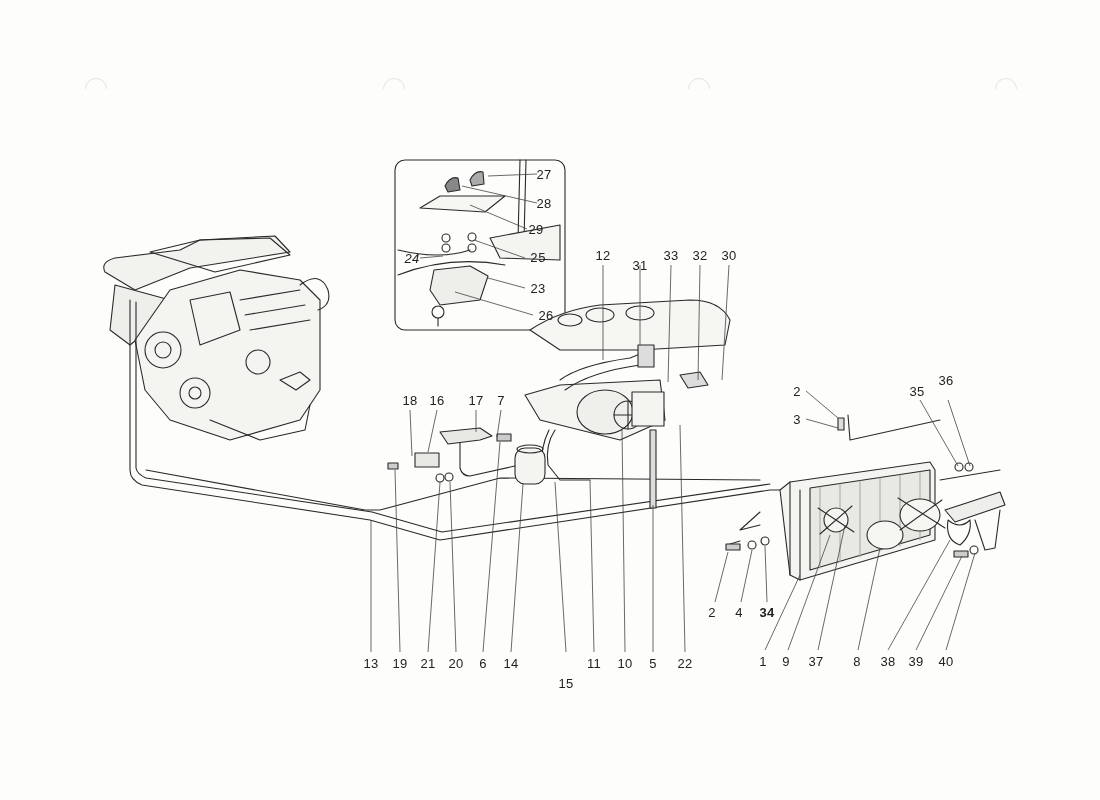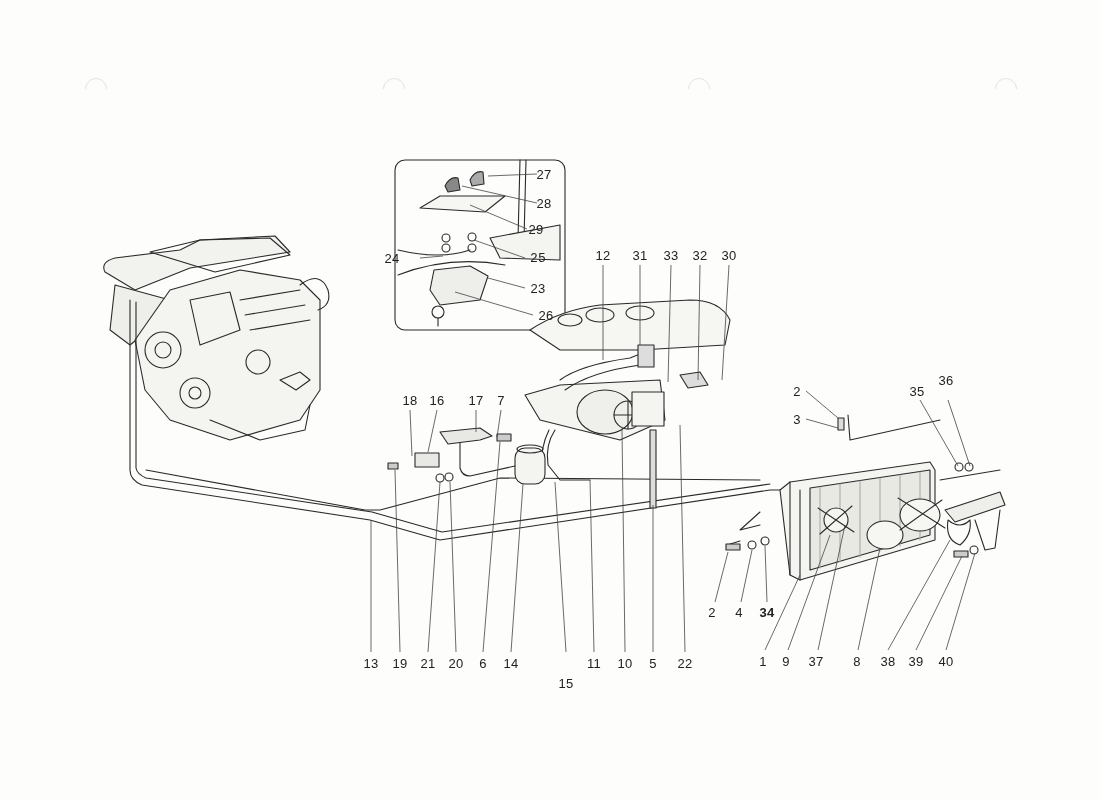--- a/index.html
+++ b/index.html
@@ -157,26 +157,26 @@
         <path d="M888 650 L950 540"></path>
         <path d="M916 650 L962 556"></path>
       <path d="M946 650 L975 553"></path>
     </g>
   </svg>
 
   <div id="labels">
       <div class="lbl" style="left: 544px; top: 174px;">27</div>
       <div class="lbl" style="left: 544px; top: 203px;">28</div>
       <div class="lbl" style="left: 536px; top: 229px;">29</div>
-      <div class="lbl" style="left: 392px; top: 258px;">24</div>
+      <div class="lbl" style="left: 412px; top: 258px; font-style: italic;">24</div>
       <div class="lbl" style="left: 538px; top: 258px; font-family: Liberation Mono, monospace;">25</div>
       <div class="lbl" style="left: 538px; top: 288px;">23</div>
       <div class="lbl" style="left: 546px; top: 315px;">26</div>
       <div class="lbl" style="left: 603px; top: 255px; text-align: right;">12</div>
-      <div class="lbl" style="left: 640px; top: 255px;">31</div>
+      <div class="lbl" style="left: 640px; top: 265px;">31</div>
       <div class="lbl" style="left: 671px; top: 255px;">33</div>
       <div class="lbl" style="left: 700px; top: 255px;">32</div>
       <div class="lbl" style="left: 729px; top: 255px;">30</div>
       <div class="lbl" style="left: 410px; top: 400px;">18</div>
       <div class="lbl" style="left: 437px; top: 400px;">16</div>
       <div class="lbl" style="left: 476px; top: 400px;">17</div>
       <div class="lbl" style="left: 501px; top: 400px;">7</div>
       <div class="lbl" style="left: 797px; top: 391px;">2</div>
       <div class="lbl" style="left: 797px; top: 419px;">3</div>
       <div class="lbl" style="left: 917px; top: 391px;">35</div>

